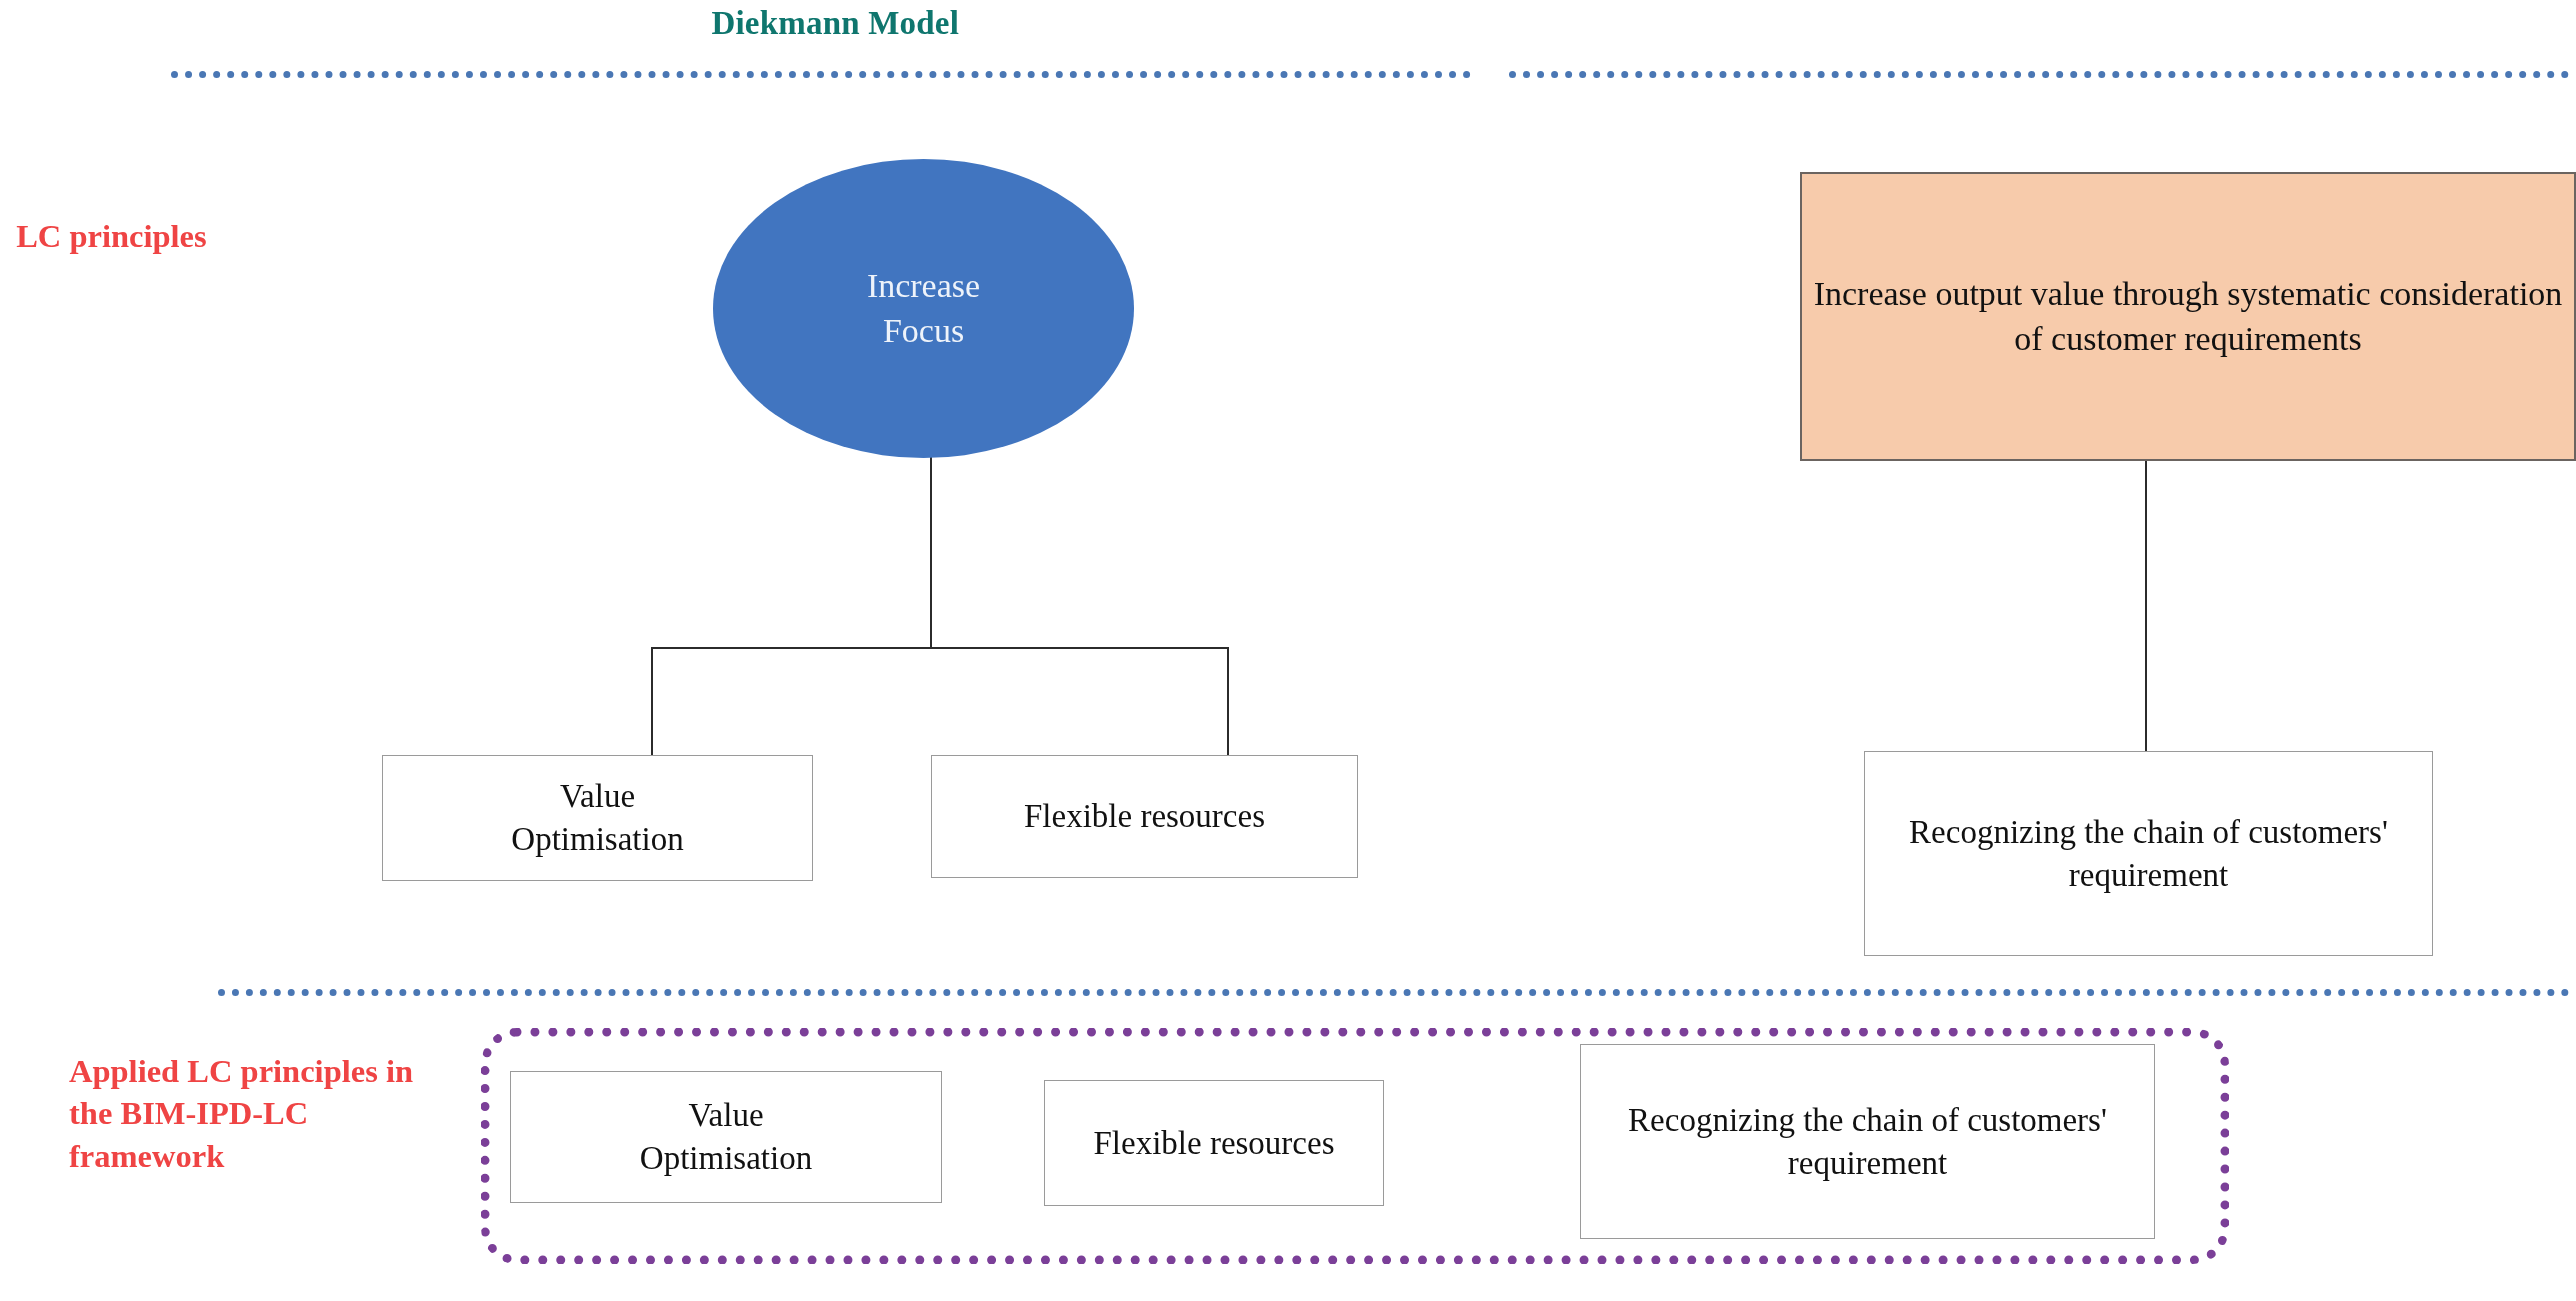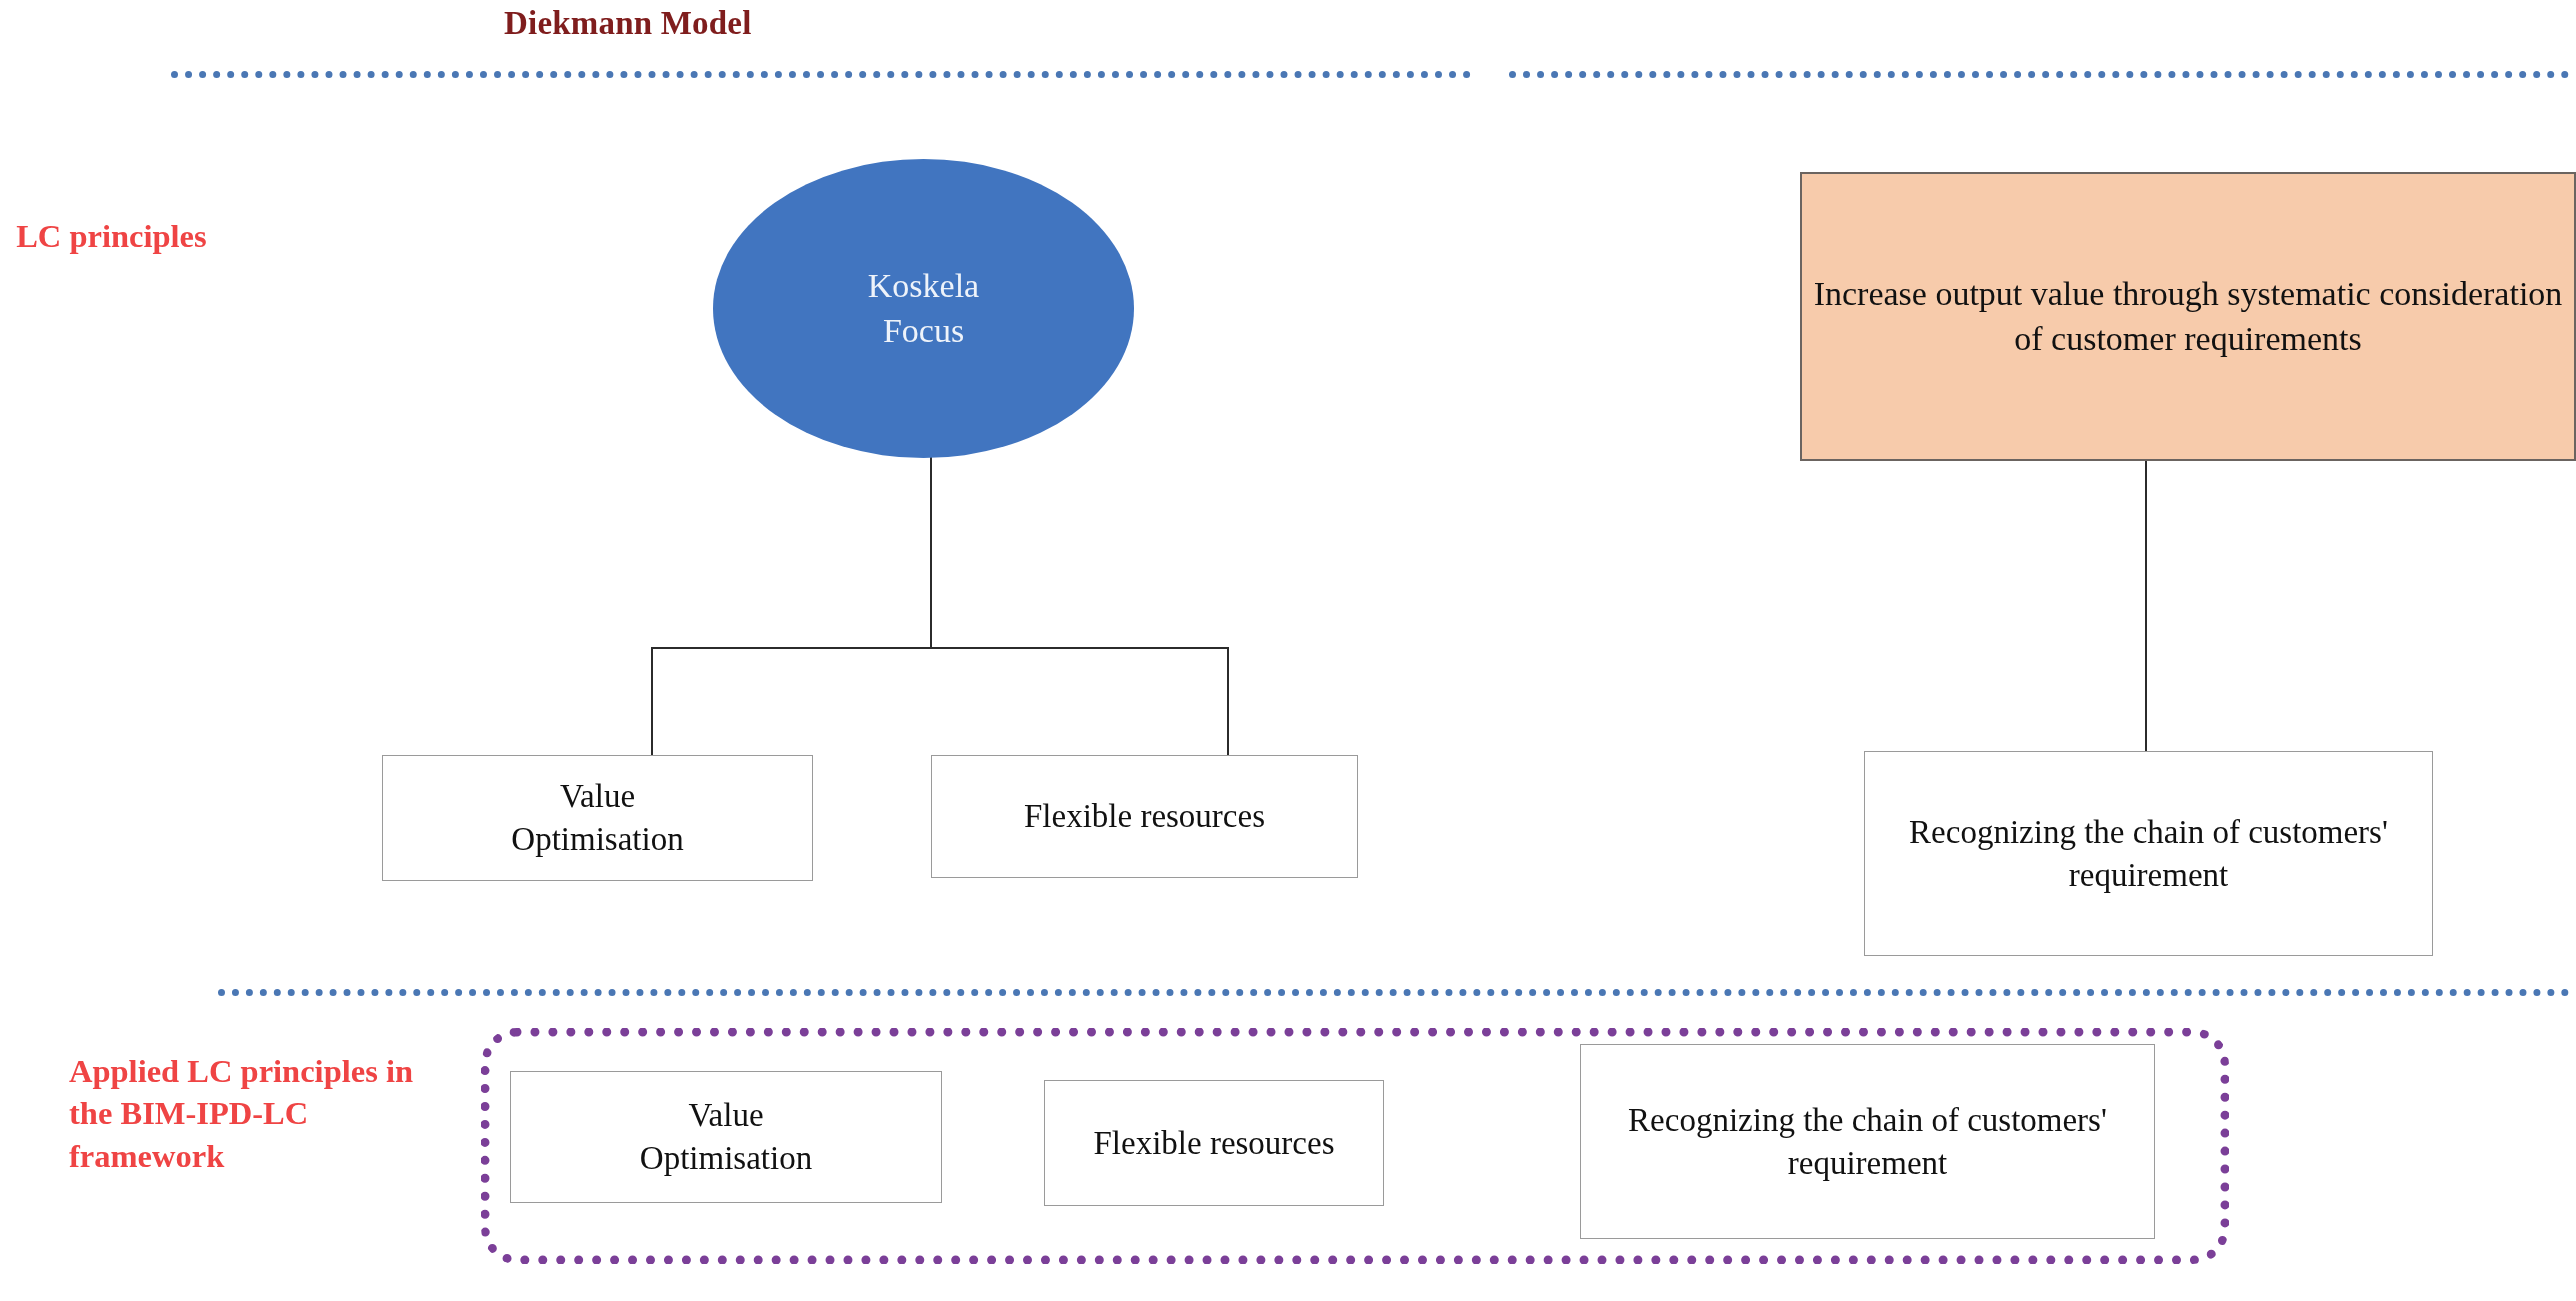--- a/index.html
+++ b/index.html
@@ -16,22 +16,22 @@
     font-family: "Liberation Serif", "DejaVu Serif", serif;
     color: #1a1a1a;
   }
 
   
   .col-header {
     position: absolute;
     font-family: "Liberation Serif", "DejaVu Serif", serif;
     font-weight: bold;
     font-size: 33px;
-    color: #7f1d1d;
-    text-align: left;
+    color: #0f766e;
+    text-align: right;
     white-space: nowrap;
     letter-spacing: 0.2px;
   }
   #header-diekmann { left: 504px;  top: 4.9px;  width: 455px; }
   #header-koskela  { left: 1673px; top: 4.9px;  width: 455px; }
 
   
   .dotted-rule {
     position: absolute;
     height: 0;
@@ -148,21 +148,21 @@
   <div class="row-label" id="label-applied">Applied LC principles in the BIM-IPD-LC framework</div>
 
   <div class="conn-v" id="conn-stem-main"></div>
   <div class="conn-h" id="conn-bar-main"></div>
   <div class="conn-v" id="conn-drop-left"></div>
   <div class="conn-v" id="conn-drop-right"></div>
 
   <div class="conn-v" id="conn-koskela"></div>
 
   <div id="ellipse-customer-focus">
-    <span class="ellipse-text">Koskela
+    <span class="ellipse-text">Increase
 Focus</span>
   </div>
 
   <div class="node-box orange" id="box-increase-output">Increase output value through systematic consideration of customer requirements</div>
 
   <div class="node-box" id="box-value-opt-top">Value
 Optimisation</div>
   <div class="node-box" id="box-flexible-top">Flexible resources</div>
 
   <div class="node-box" id="box-recognizing-top">Recognizing the chain of customers' requirement</div>

